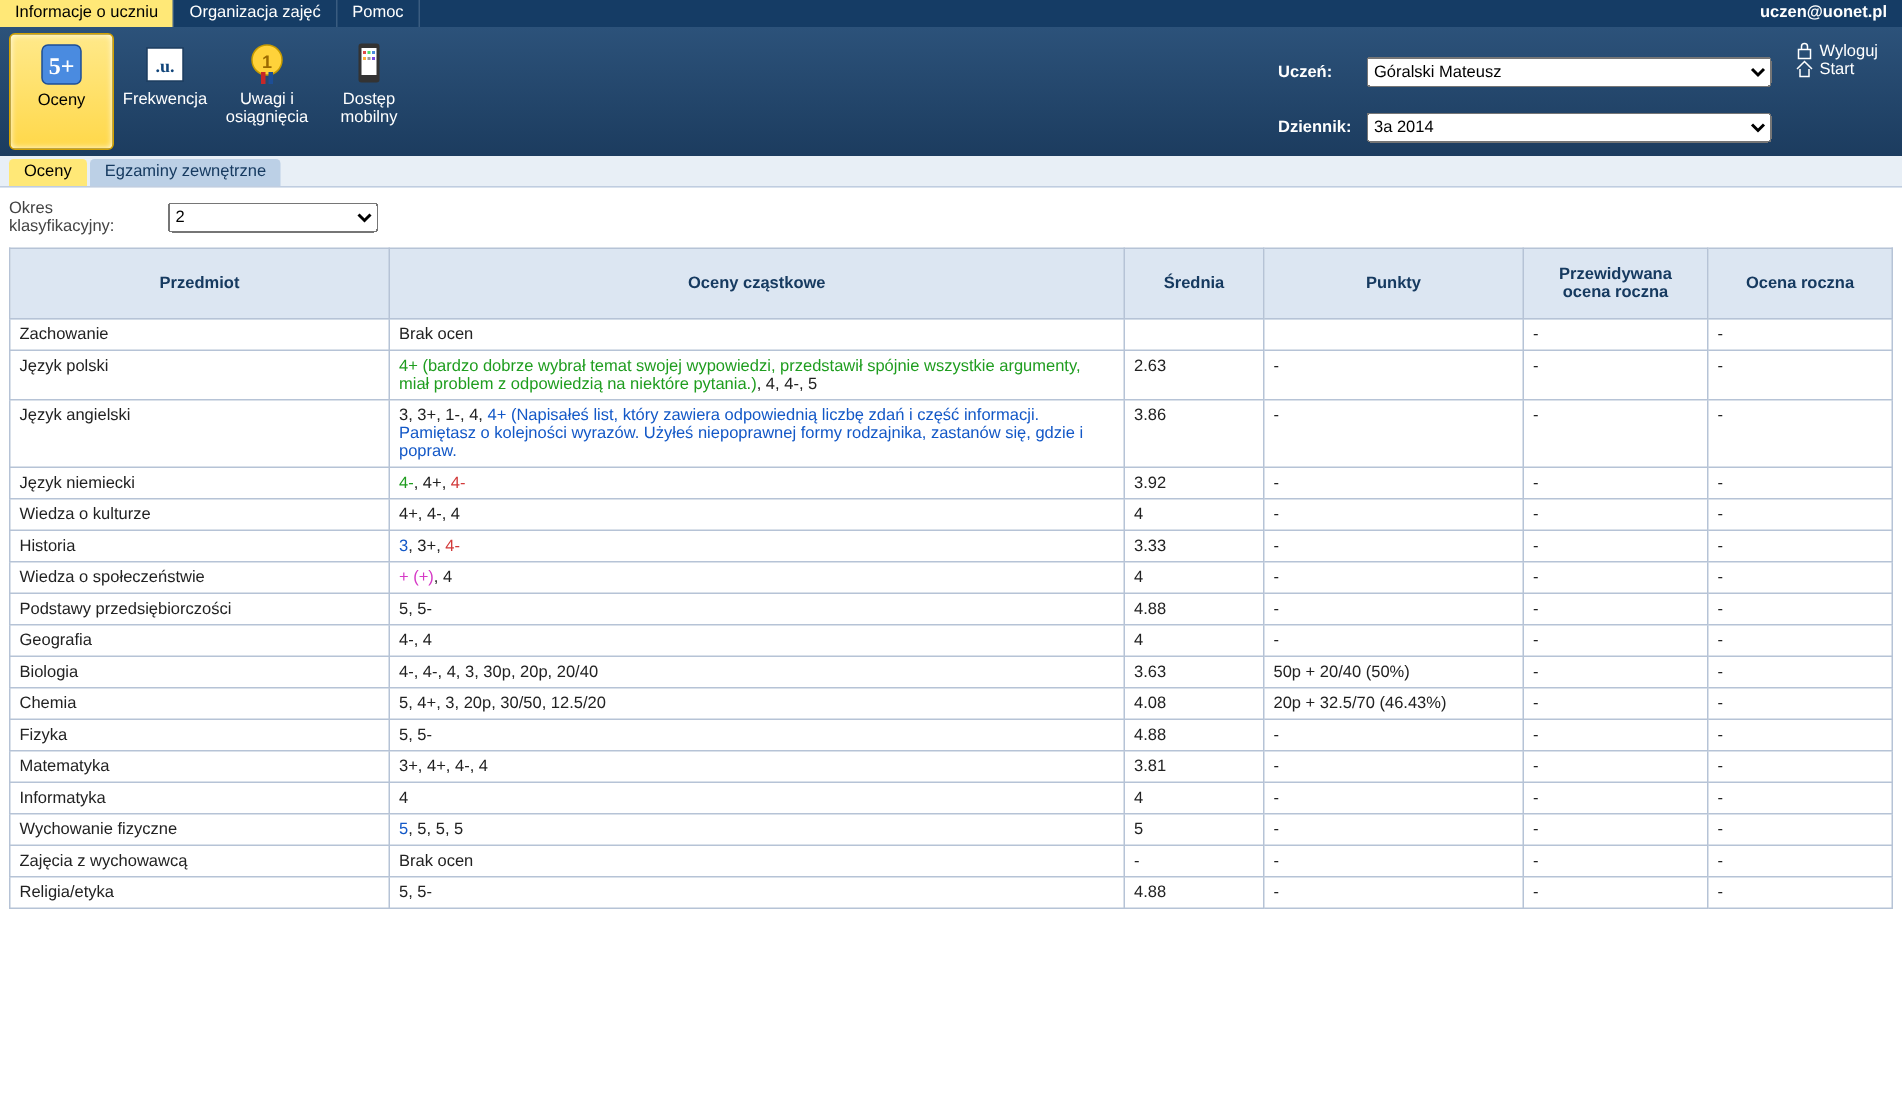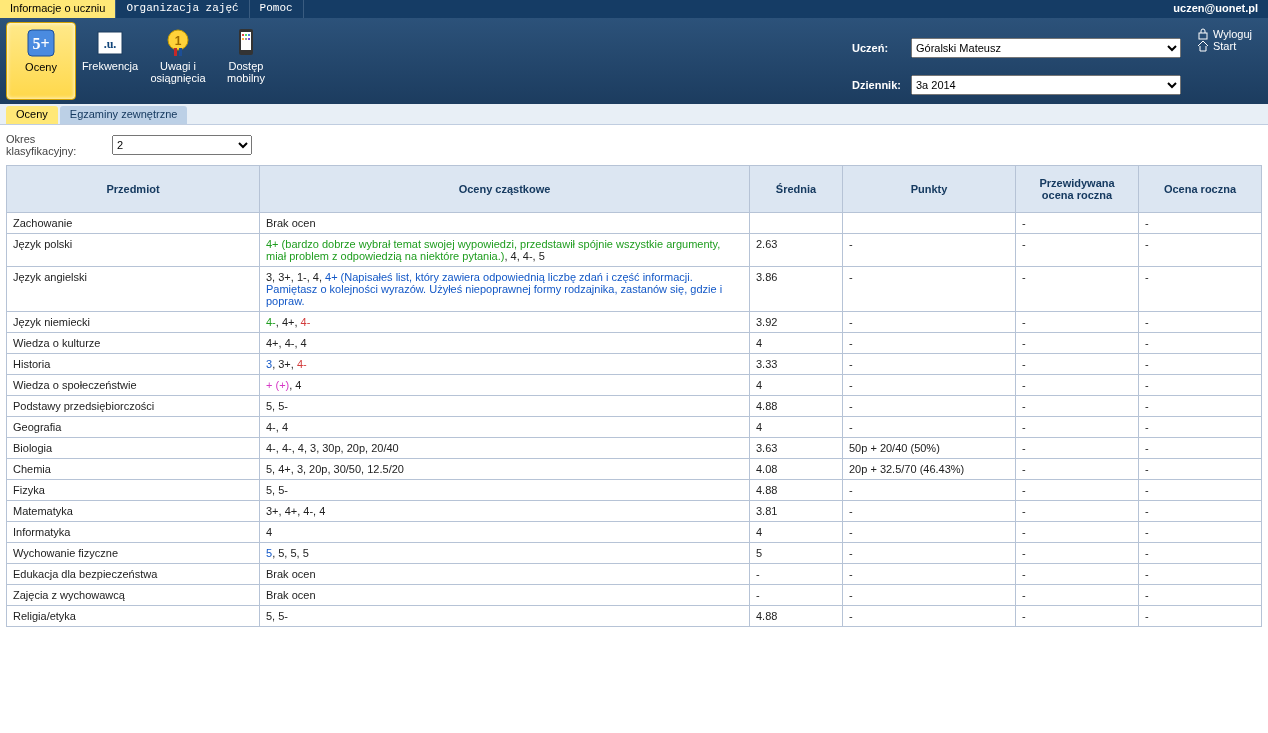--- a/index.html
+++ b/index.html
@@ -1,19 +1,19 @@
 <!DOCTYPE html>
 <html><head>
 <meta charset="utf-8">
 <style>
 html,body{margin:0;padding:0;font-family:Tahoma,Verdana,Arial,sans-serif;font-size:11px;color:#222;background:#fff;}
 .topbar{background:#153c65;display:flex;align-items:stretch;height:18px;color:#fff;font-size:11px;justify-content:center;}
 .tab{padding:2px 10px 2px 10px;cursor:pointer;border-right:1px solid #3a5c80;}
 .tab.active{background:#ffe877;color:#000;font-weight:normal;}
-.tab.normal{color:#fff;font-family:Liberation Mono, monospace;}
+.tab.normal{color:#fff;}
 .topbar .email{margin-left:auto;padding:2px 10px;color:#fff;font-weight:bold;}
 .ribbon{background:linear-gradient(#2c527a,#1c3c5f);display:flex;align-items:stretch;min-height:78px;padding:4px 6px 4px 6px;color:#fff;}
 .ribbon-group{display:flex;align-items:stretch;gap:0;}
 .ribbon-btn{display:flex;flex-direction:column;align-items:center;justify-content:flex-start;width:64px;padding:4px 2px 2px 2px;text-align:center;font-size:11px;color:#fff;cursor:pointer;border-radius:4px;}
 .ribbon-btn.active{background:linear-gradient(#ffe98a,#ffd84a);color:#000;border:1px solid #d4a200;box-shadow:inset 0 0 4px #fff;}
 .ribbon-btn .icon{width:32px;height:32px;margin-bottom:2px;display:flex;align-items:center;justify-content:center;}
 .ribbon-btn span.label{line-height:12px;}
 .ribbon-spacer{flex:1;}
 .student-sel{display:grid;grid-template-columns:auto 270px;gap:6px 10px;align-items:center;margin:10px 6px 0 6px;color:#fff;font-weight:bold;}
 .student-sel select{width:270px;font-size:11px;height:20px;}
@@ -275,28 +275,20 @@
       </tr>
       <tr>
         <td>Wychowanie fizyczne</td>
         <td><span class="grade-blue">5</span><span>, 5, 5, 5</span></td>
         <td>5</td>
         <td>-</td>
         <td>-</td>
         <td>-</td>
       </tr>
       <tr>
-        <td>Edukacja dla bezpieczeństwa</td>
-        <td><span>Brak ocen</span></td>
-        <td>-</td>
-        <td>-</td>
-        <td>-</td>
-        <td>-</td>
-      </tr>
-      <tr>
         <td>Zajęcia z wychowawcą</td>
         <td><span>Brak ocen</span></td>
         <td>-</td>
         <td>-</td>
         <td>-</td>
         <td>-</td>
       </tr>
       <tr>
         <td>Religia/etyka</td>
         <td><span>5, 5-</span></td>

